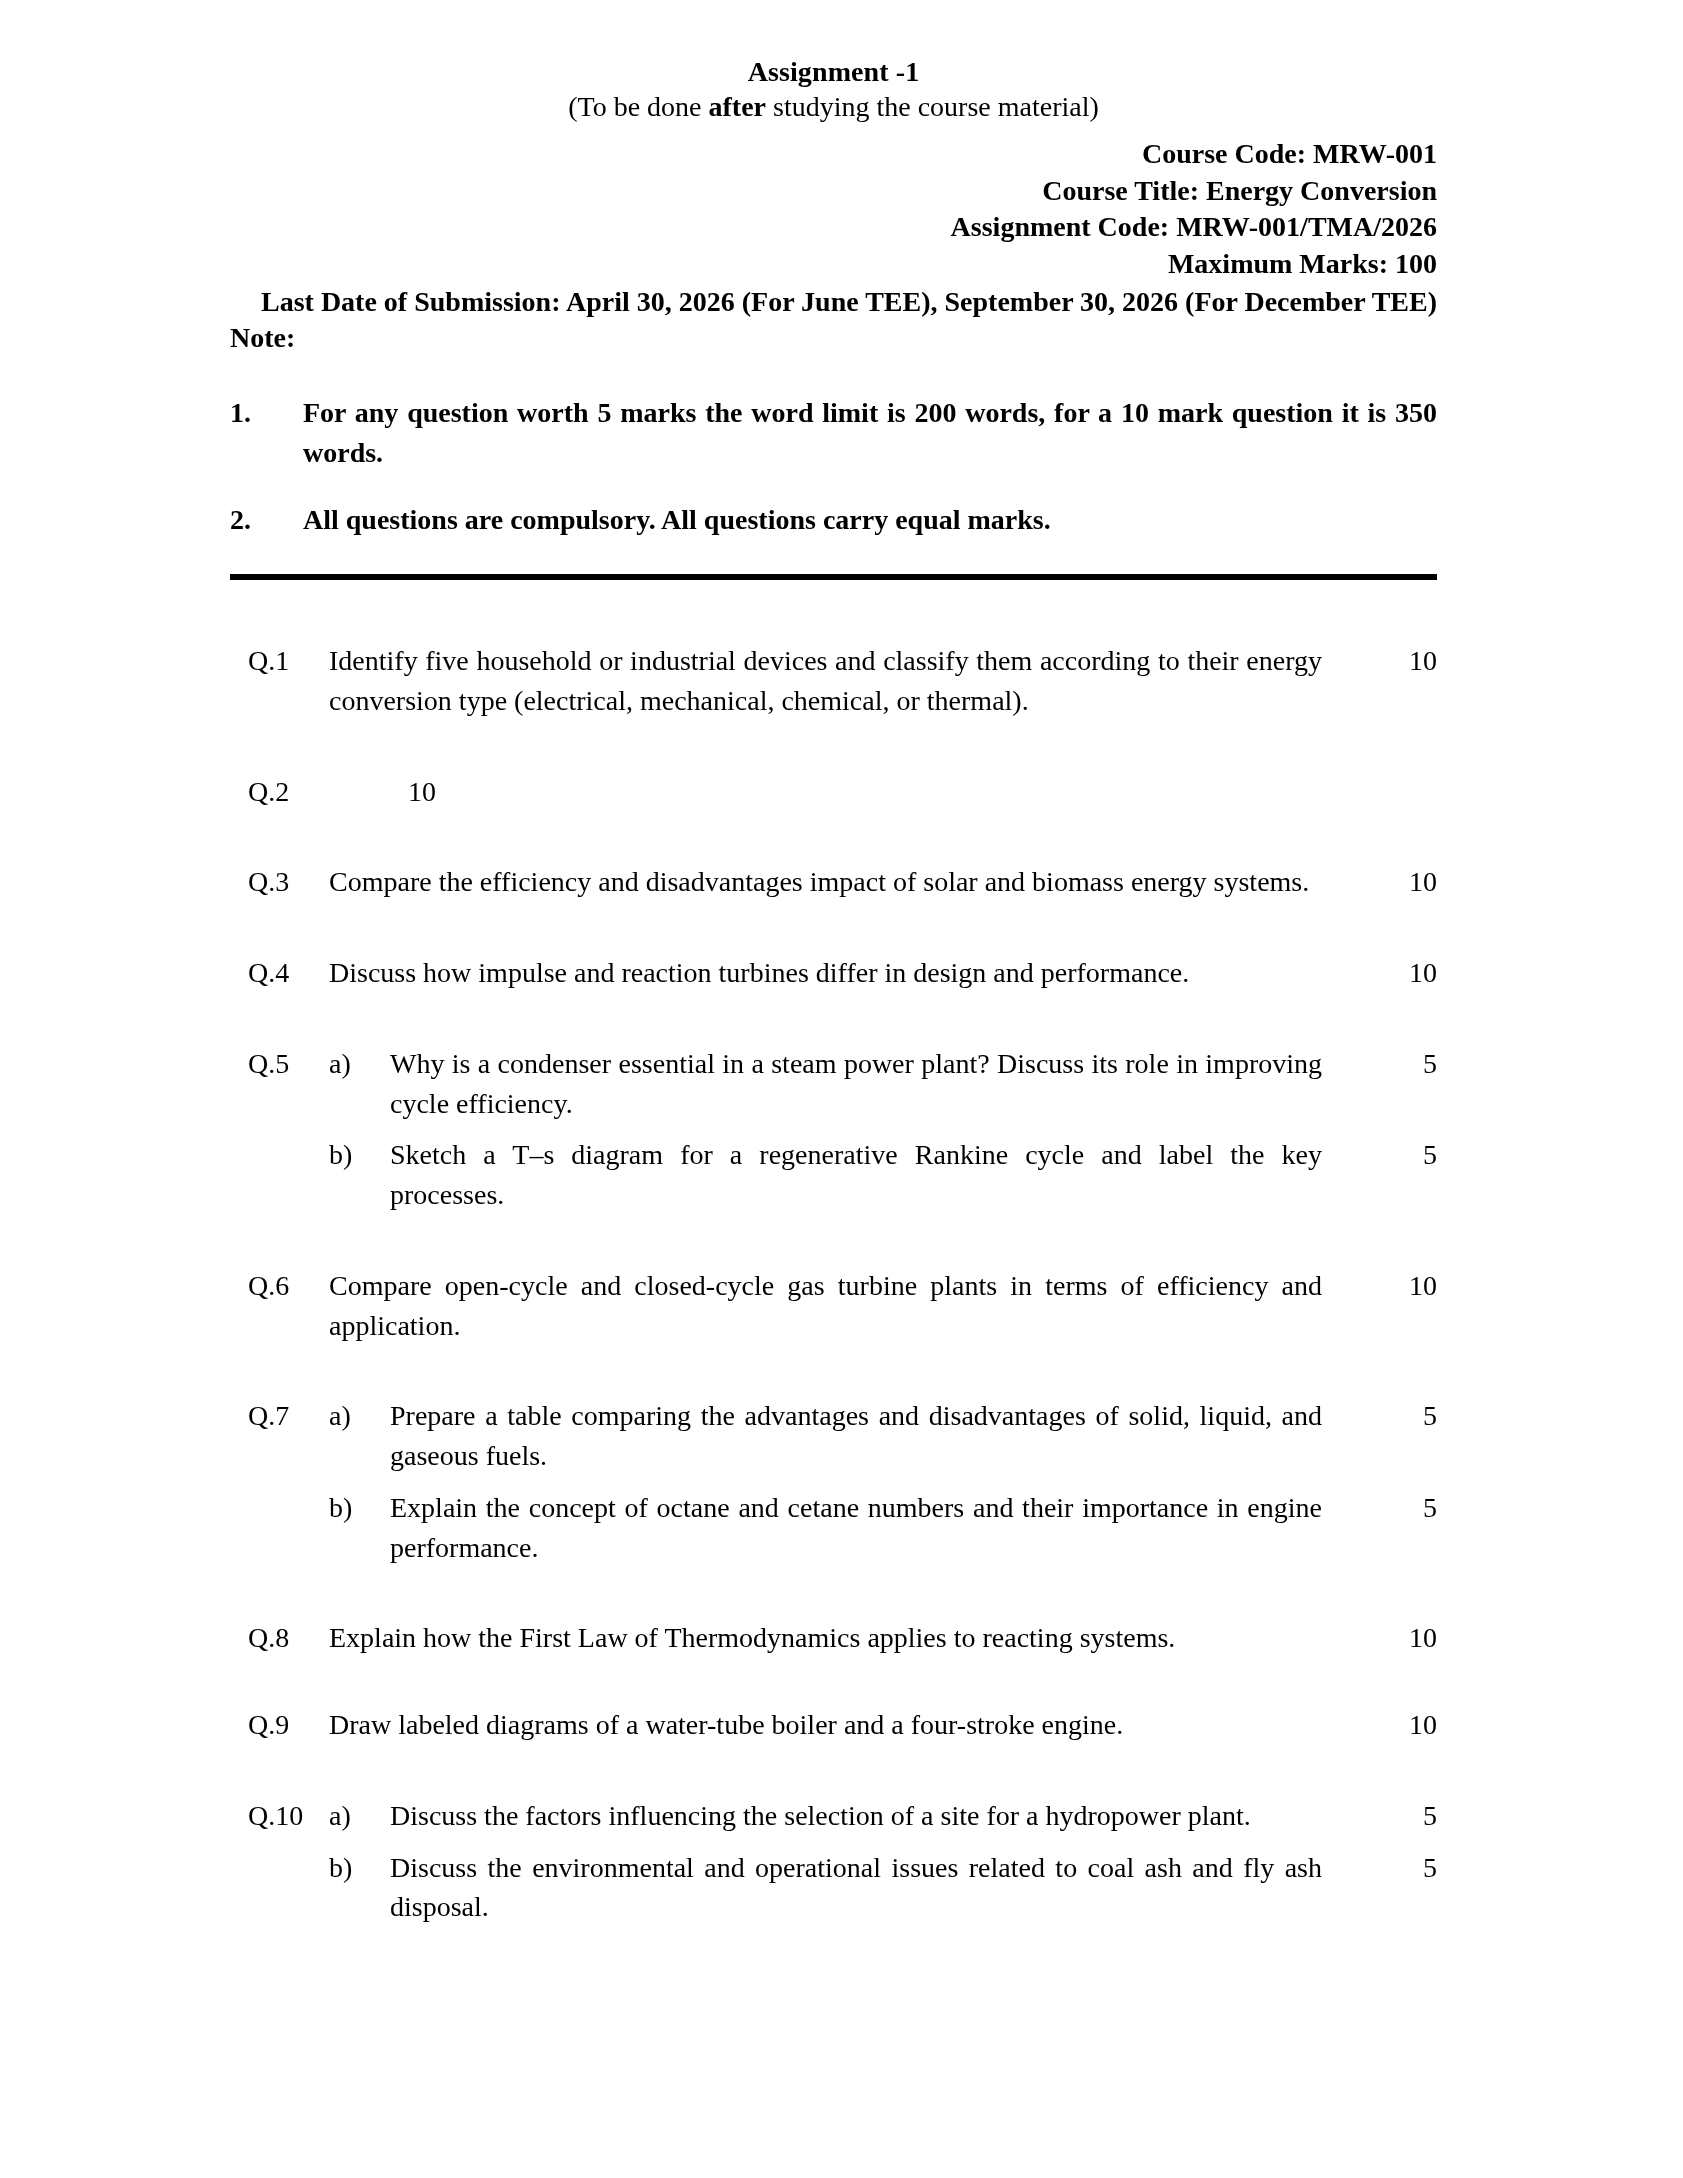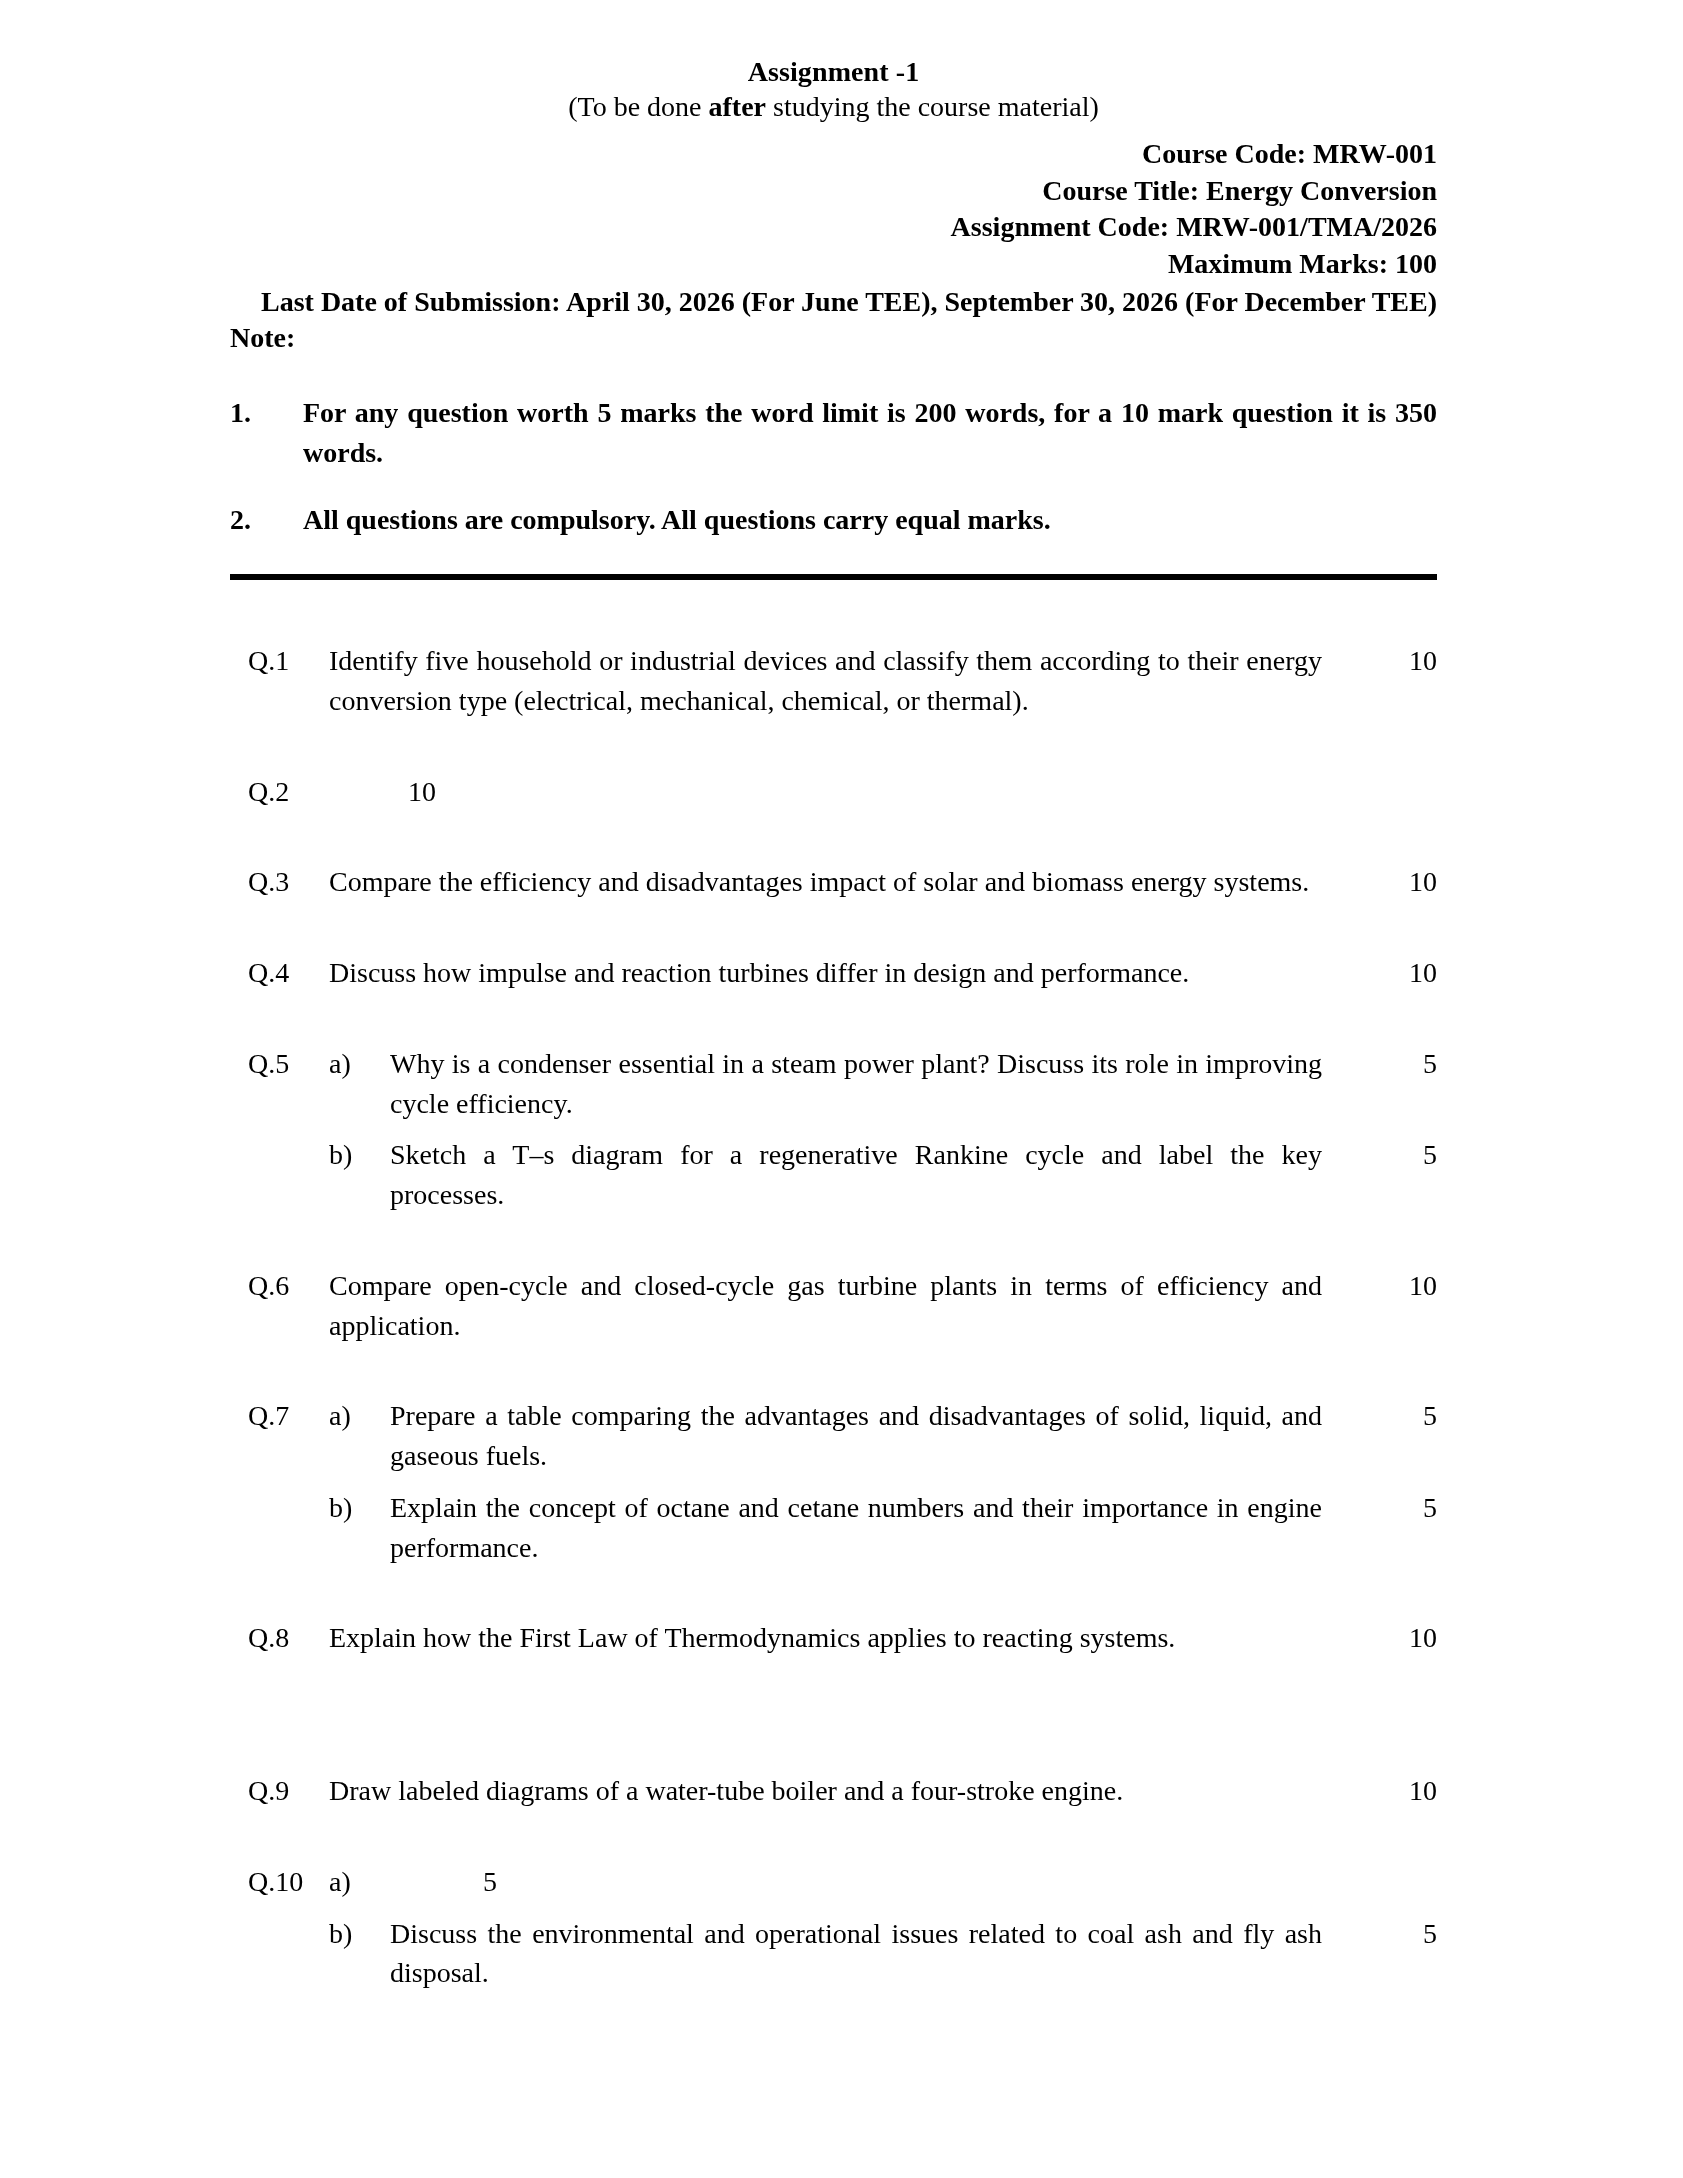--- a/index.html
+++ b/index.html
@@ -241,40 +241,41 @@
         <div class="q-marks">5</div>
       </div>
       <div class="q-row">
         <div class="q-num"></div>
         <div class="q-sub">b)</div>
         <div class="q-text">Explain the concept of octane and cetane numbers and their importance in engine performance.</div>
         <div class="q-marks">5</div>
       </div>
     </div>
 
-    <div class="q-block" style="margin-bottom:113px;">
+    <div class="q-block" style="margin-bottom:47px;">
       <div class="q-row">
         <div class="q-num">Q.8</div>
         <div class="q-text no-justify">Explain how the First Law of Thermodynamics applies to reacting systems.</div>
         <div class="q-marks">10</div>
       </div>
     </div>
 
     <div class="q-block">
       <div class="q-row">
         <div class="q-num">Q.9</div>
         <div class="q-text no-justify">Draw labeled diagrams of a water-tube boiler and a four-stroke engine.</div>
         <div class="q-marks">10</div>
       </div>
     </div>
 
     <div class="q-block">
       <div class="q-row">
         <div class="q-num">Q.10</div>
         <div class="q-sub">a)</div>
+        <div class="q-text no-justify">Discuss the factors influencing the selection of a site for a hydropower plant.</div>
         <div class="q-marks">5</div>
       </div>
       <div class="q-row">
         <div class="q-num"></div>
         <div class="q-sub">b)</div>
         <div class="q-text">Discuss the environmental and operational issues related to coal ash and fly ash disposal.</div>
         <div class="q-marks">5</div>
       </div>
     </div>
 

